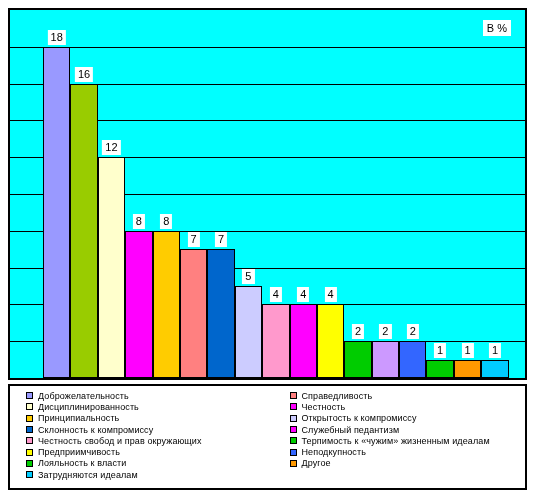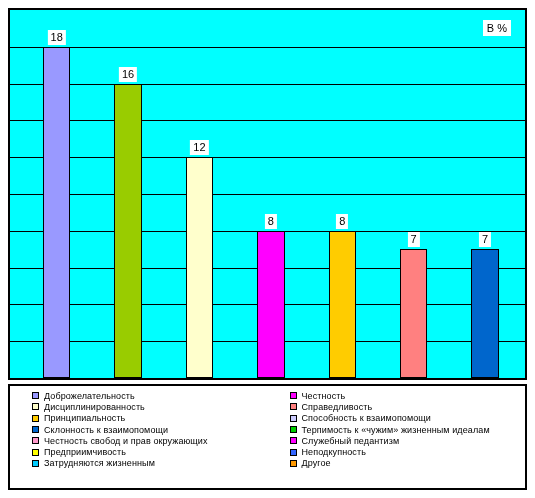--- a/index.html
+++ b/index.html
@@ -41,21 +41,20 @@
     z-index:6;
   }
 
   
   #bars{
     position:absolute;left:0;top:0;right:0;bottom:0;
     display:flex;
     padding-left:33px;
     box-sizing:border-box;
     z-index:4;
-    gap:44px;
   }
   .bar-slot{
     position:relative;
     height:100%;
     display:flex;align-items:flex-end;justify-content:center;
     flex:0 0 auto;
   }
   .bar{
     width:100%;
     border:1px solid #000000;
@@ -79,21 +78,21 @@
     position:absolute;left:8px;top:384px;width:519px;height:106px;
     border:2px solid #000000;
     background:#ffffff;
     box-sizing:border-box;
     display:flex;
   }
   .legend-col{
     box-sizing:border-box;
     padding:4px 0 0 0;
   }
-  .legend-col.left{width:50%;padding-left:22px;}
+  .legend-col.left{width:50%;padding-left:16px;}
   .legend-col.right{width:50%;padding-left:22px;}
   .legend-item{
     display:flex;align-items:center;
     height:11.3px;
     white-space:nowrap;
   }
   .legend-swatch{
     width:7px;height:7px;
     border:1px solid #000000;
     box-sizing:border-box;
@@ -208,57 +207,61 @@
         <div class="legend-item">
           <span class="legend-swatch" style="background: rgb(255, 255, 204);"></span>
           <span class="legend-text">Дисциплинированность</span>
         </div>
         <div class="legend-item">
           <span class="legend-swatch" style="background: rgb(255, 204, 0);"></span>
           <span class="legend-text">Принципиальность</span>
         </div>
         <div class="legend-item">
           <span class="legend-swatch" style="background: rgb(0, 102, 204);"></span>
-          <span class="legend-text">Склонность к взаимопомощи</span>
+          <span class="legend-text">Склонность к компромиссу</span>
         </div>
         <div class="legend-item">
           <span class="legend-swatch" style="background: rgb(255, 153, 204);"></span>
           <span class="legend-text">Честность свобод и прав окружающих</span>
         </div>
         <div class="legend-item">
           <span class="legend-swatch" style="background: rgb(255, 255, 0);"></span>
           <span class="legend-text">Предприимчивость</span>
         </div>
         <div class="legend-item">
+          <span class="legend-swatch" style="background: rgb(0, 204, 0);"></span>
+          <span class="legend-text">Лояльность к власти</span>
+        </div>
+        <div class="legend-item">
           <span class="legend-swatch" style="background: rgb(0, 204, 255);"></span>
-          <span class="legend-text">Затрудняются жизненным</span>
+          <span class="legend-text">Затрудняются идеалам</span>
         </div>
       </div>
     <div class="legend-col right" id="legend-right">
         <div class="legend-item">
+          <span class="legend-swatch" style="background: rgb(255, 128, 128);"></span>
+          <span class="legend-text">Справедливость</span>
+        </div>
+        <div class="legend-item">
           <span class="legend-swatch" style="background: rgb(255, 0, 255);"></span>
           <span class="legend-text">Честность</span>
         </div>
         <div class="legend-item">
-          <span class="legend-swatch" style="background: rgb(255, 128, 128);"></span>
-          <span class="legend-text">Справедливость</span>
-        </div>
-        <div class="legend-item">
           <span class="legend-swatch" style="background: rgb(204, 204, 255);"></span>
-          <span class="legend-text">Способность к взаимопомощи</span>
+          <span class="legend-text">Открытость к компромиссу</span>
+        </div>
+        <div class="legend-item">
+          <span class="legend-swatch" style="background: rgb(255, 0, 255);"></span>
+          <span class="legend-text">Служебный педантизм</span>
         </div>
         <div class="legend-item">
           <span class="legend-swatch" style="background: rgb(0, 204, 0);"></span>
           <span class="legend-text">Терпимость к «чужим» жизненным идеалам</span>
         </div>
         <div class="legend-item">
-          <span class="legend-swatch" style="background: rgb(255, 0, 255);"></span>
-          <span class="legend-text">Служебный педантизм</span>
-        </div>
-        <div class="legend-item">
           <span class="legend-swatch" style="background: rgb(51, 102, 255);"></span>
           <span class="legend-text">Неподкупность</span>
         </div>
         <div class="legend-item">
           <span class="legend-swatch" style="background: rgb(255, 153, 0);"></span>
           <span class="legend-text">Другое</span>
         </div>
       </div>
   </div>
 

